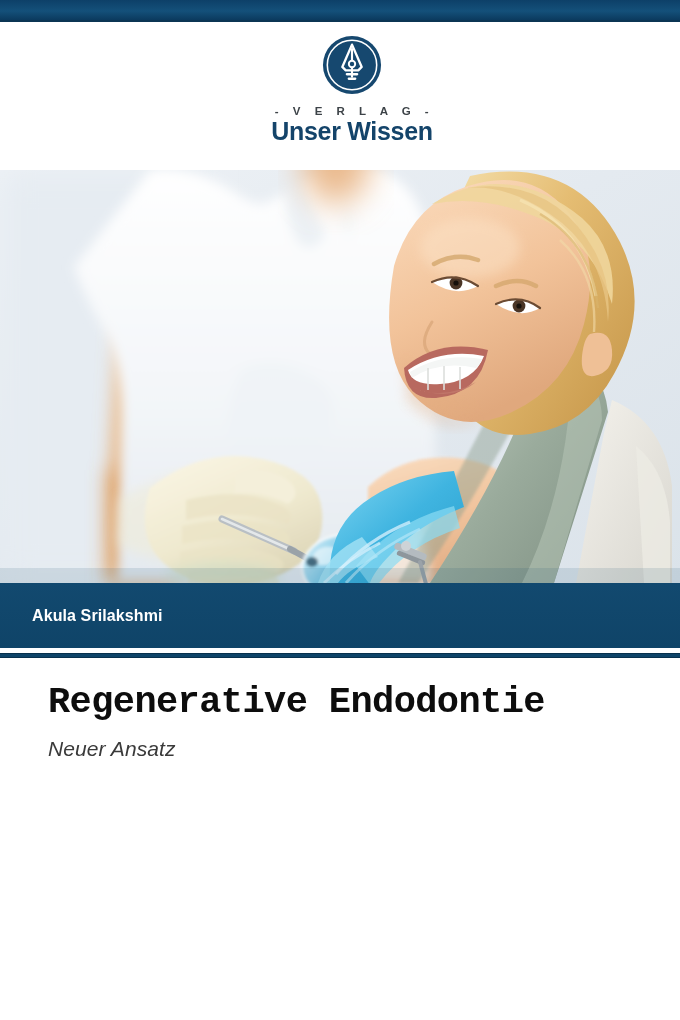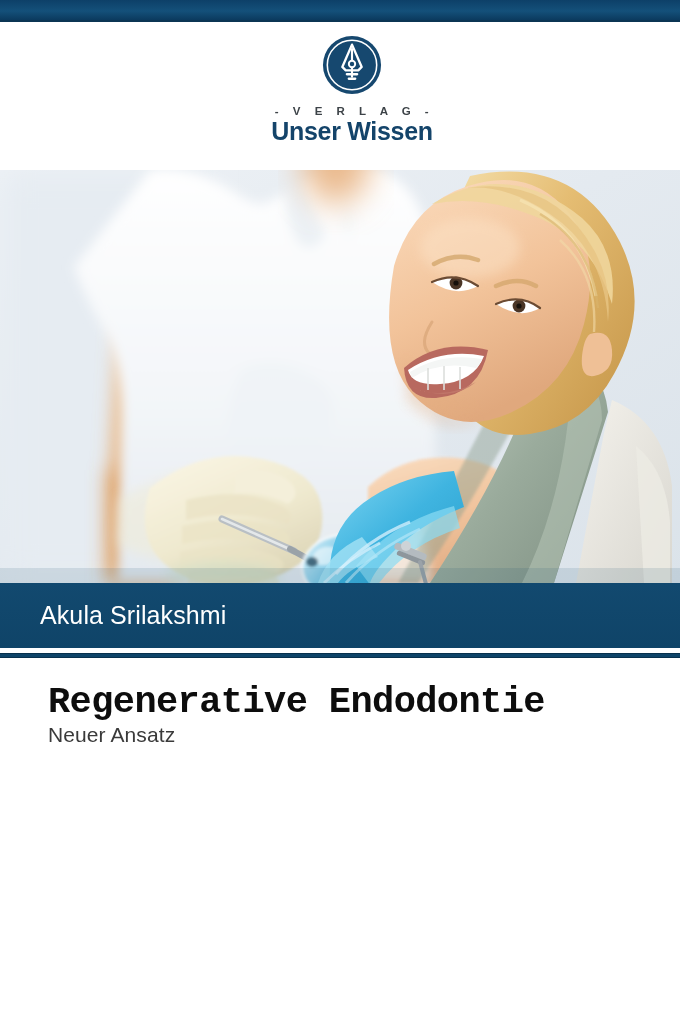--- a/index.html
+++ b/index.html
@@ -92,24 +92,24 @@
     left: 0;
     top: 583px;
     width: 680px;
     height: 65px;
     background: #10486f;
     background-image: linear-gradient(180deg, #12496f 0%, #0f4468 100%);
     display: flex;
     align-items: center;
   }
   .author-name {
-    padding-left: 40px;
+    padding-left: 32px;
     color: #ffffff;
-    font-size: 25px;
-    font-weight: normal;
+    font-size: 16px;
+    font-weight: bold;
     letter-spacing: 0.1px;
     font-family: "Liberation Sans", sans-serif;
   }
   .band-rule {
     position: absolute;
     left: 0;
     top: 653px;
     width: 680px;
     height: 5px;
     background: #0e4468;
@@ -129,21 +129,23 @@
   }
   .book-title {
     font-size: 37px;
     font-weight: bold;
     color: #0d0d0d;
     letter-spacing: -0.6px;
     line-height: 1.12;
     font-family: Liberation Mono, monospace;
   }
   .book-subtitle {
+    margin-top: 14px;
     font-size: 21px;
+    font-style: italic;
     font-weight: 400;
     color: #3a3a3a;
     letter-spacing: 0.1px;
     font-family: "Liberation Sans", sans-serif;
   }
 </style>
 </head>
 <body>
 
 <div class="cover">

